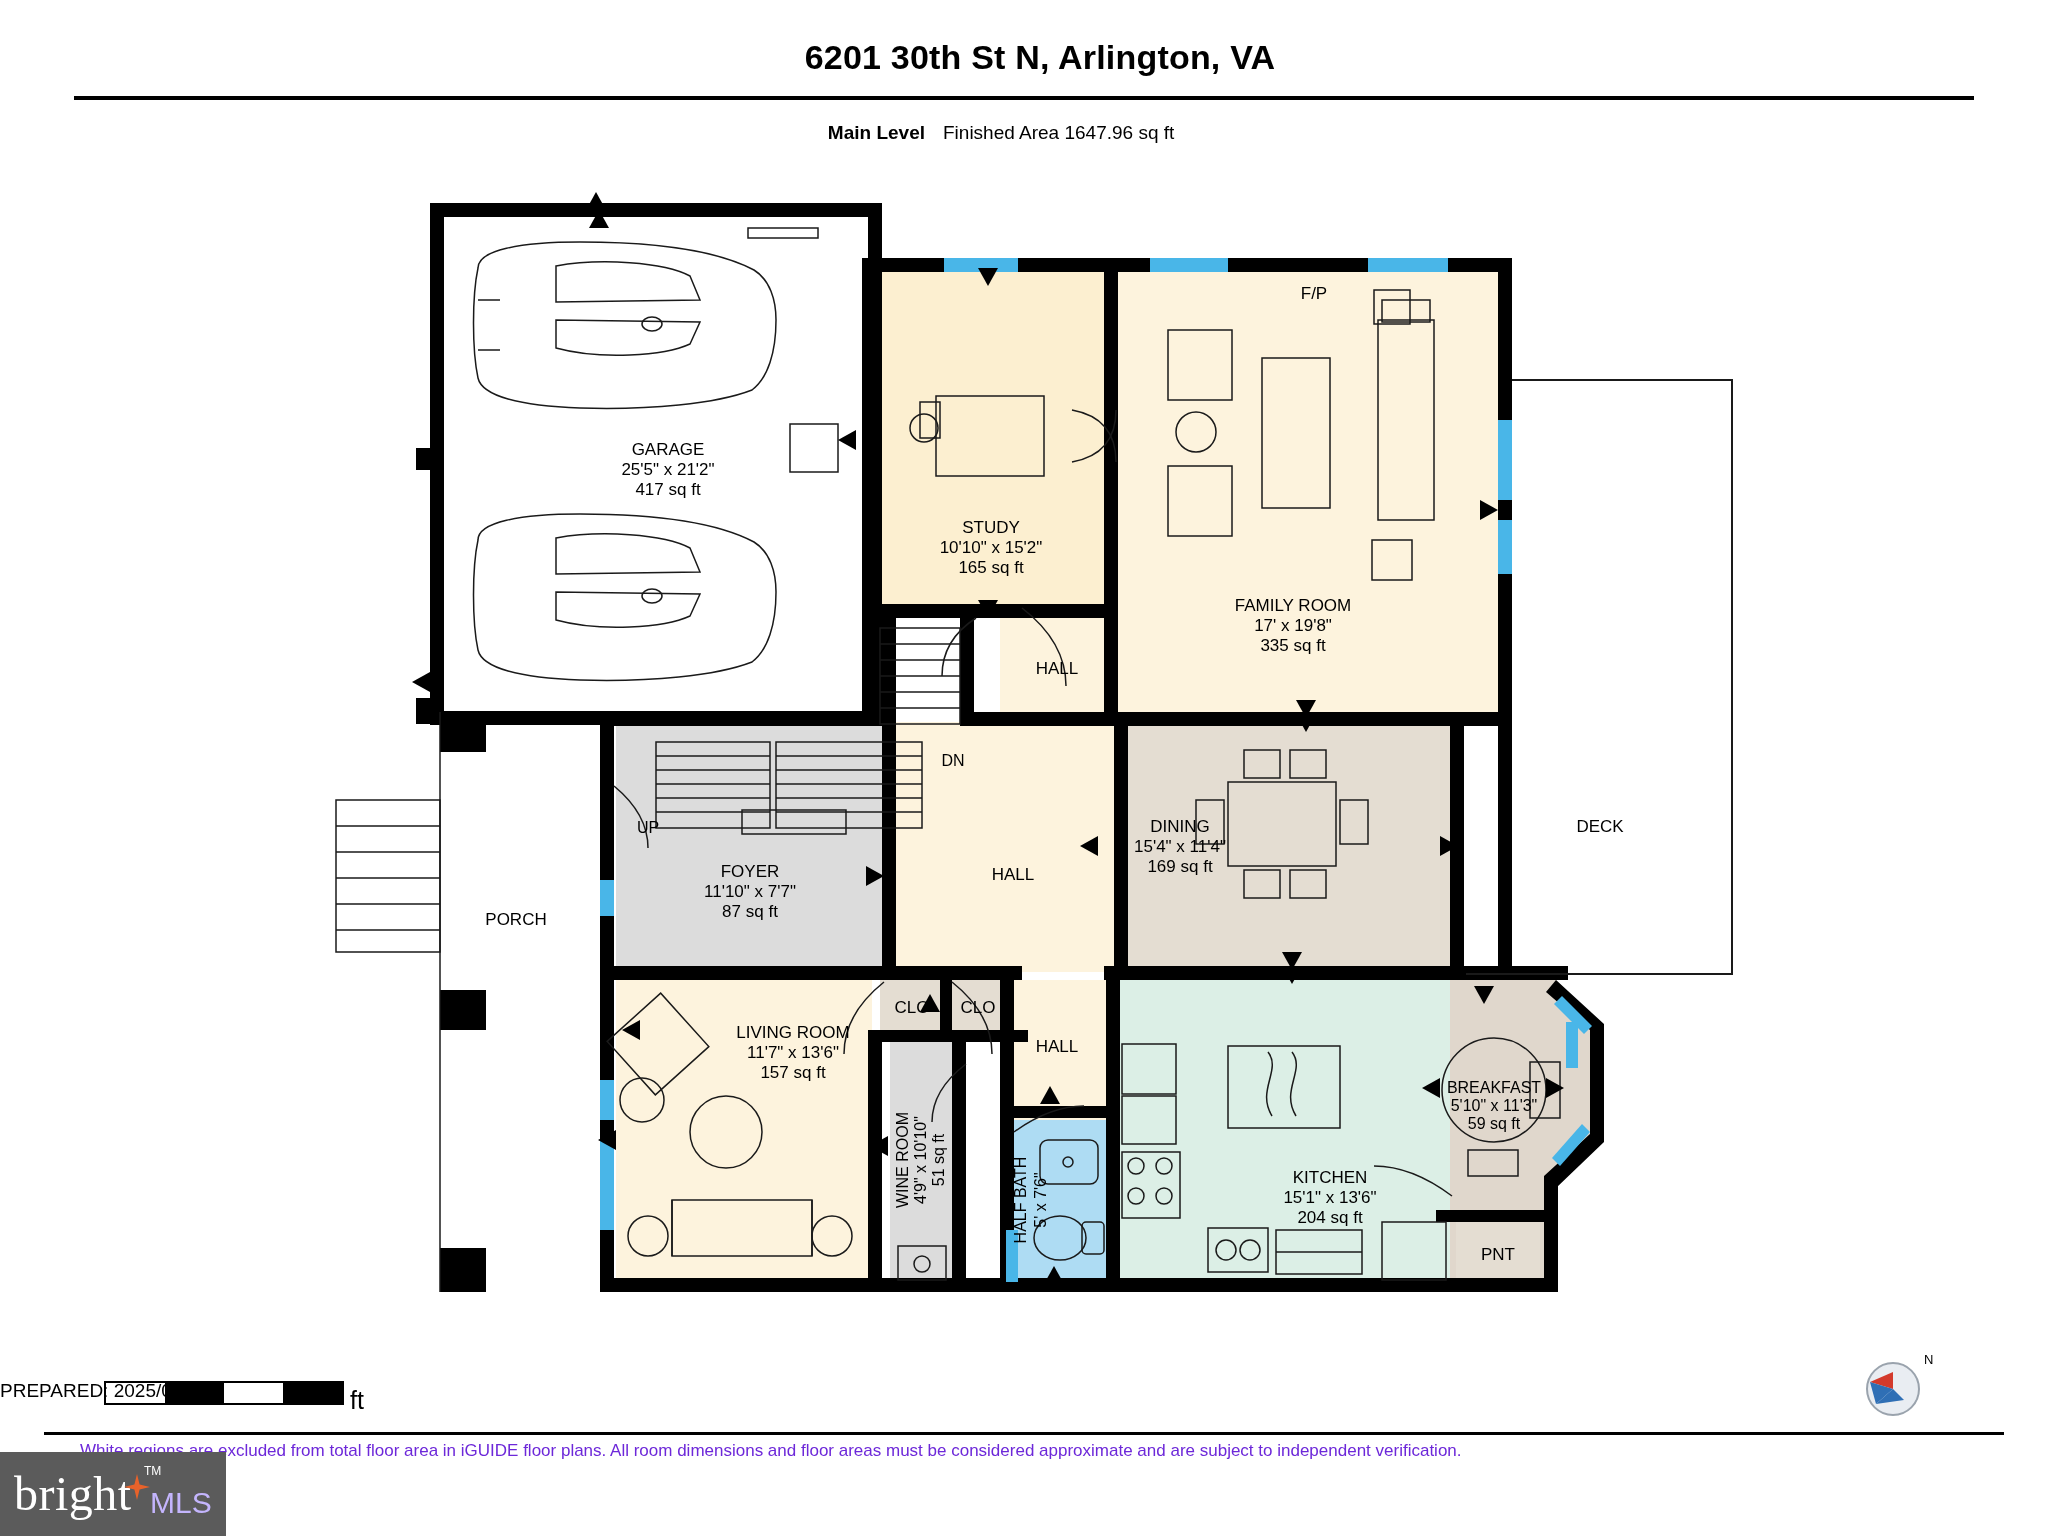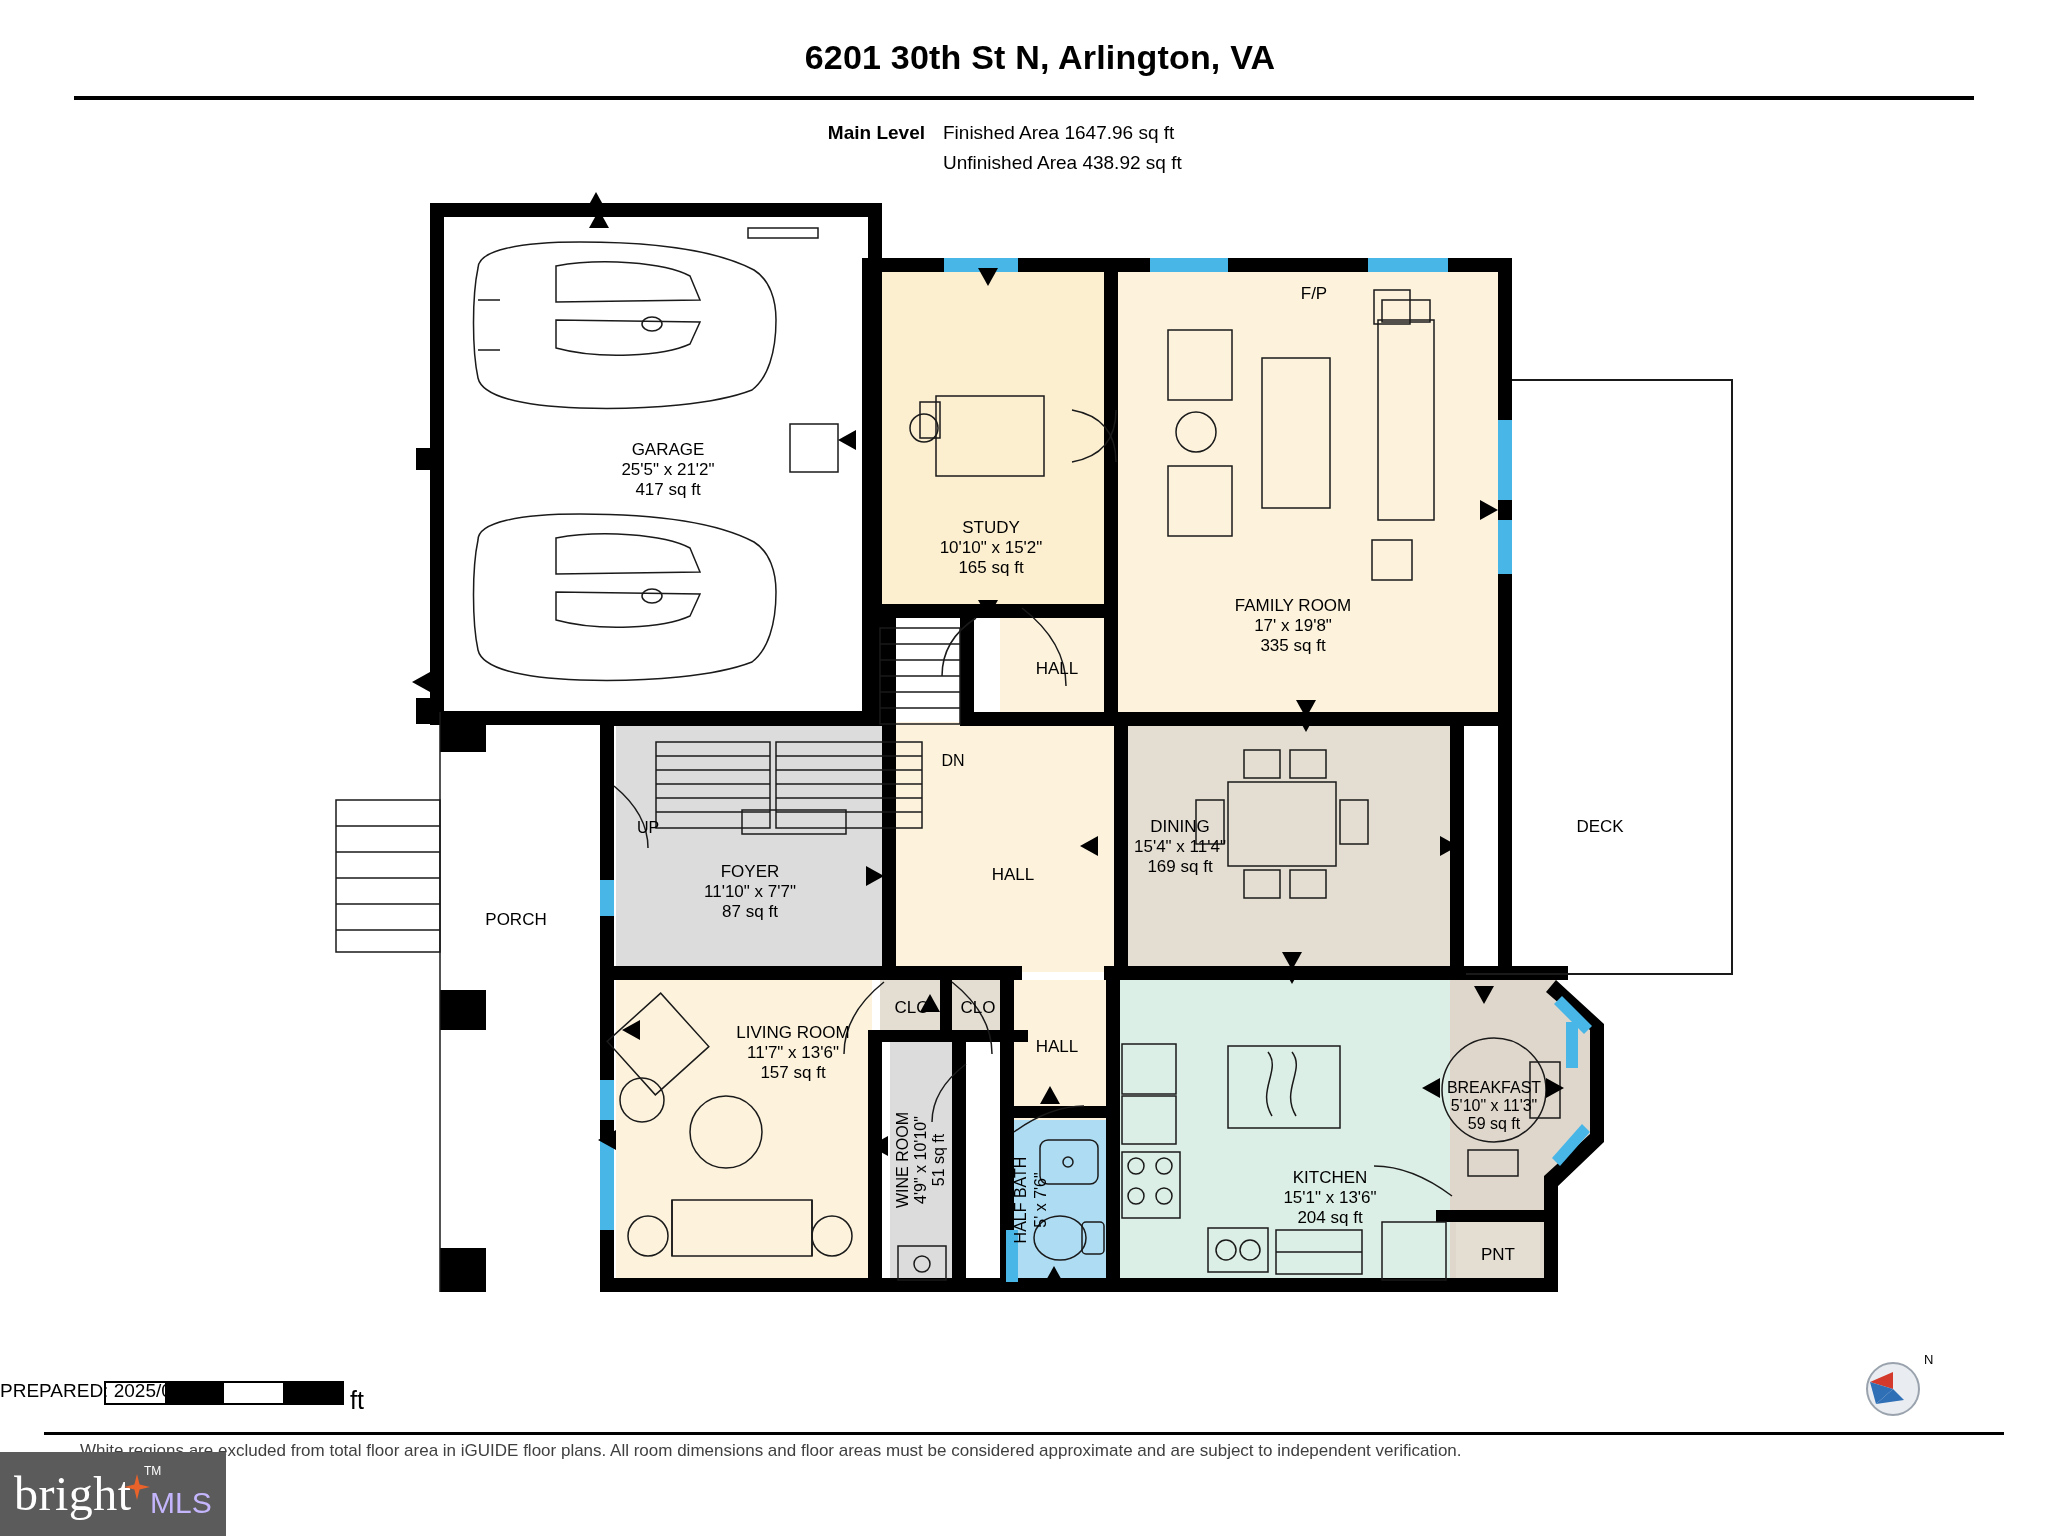--- a/index.html
+++ b/index.html
@@ -85,21 +85,21 @@
   }
   .rule-bottom {
     position: absolute;
     left: 44px; right: 44px; top: 1432px;
     height: 3px; background: #000;
   }
   .disclaimer {
     position: absolute;
     left: 80px; right: 40px; top: 1441px;
     font-size: 17px;
-    color: #404040;
+    color: #6d28d9;
     white-space: nowrap;
   }
   .brightmls {
     position: absolute;
     left: 0px; top: 1452px;
     width: 226px; height: 100px;
     background: #5b5b5b;
   }
   .brightmls .bright {
     position: absolute; left: 14px; top: 14px;
@@ -132,23 +132,20 @@
 <body>
 
 <div id="page">
 
   <div class="title">6201 30th St N, Arlington, VA</div>
   <div class="rule-top"></div>
 
   <div class="area-block">
     <div class="area-row">
       <span class="lvl">Main Level</span><span class="val">Finished Area 1647.96 sq ft</span>
-    </div>
-    <div class="area-row second">
-      <span class="lvl">Main Level</span><span class="val">Unfinished Area 438.92 sq ft</span>
     </div>
   </div>
 
   <svg id="plan" viewBox="0 0 2048 1536" xmlns="http://www.w3.org/2000/svg">
 
     <defs>
       <style>
         .wall   { fill:#000; }
         .thin   { fill:none; stroke:#1a1a1a; stroke-width:2; }
         .thin15 { fill:none; stroke:#1a1a1a; stroke-width:1.5; }

